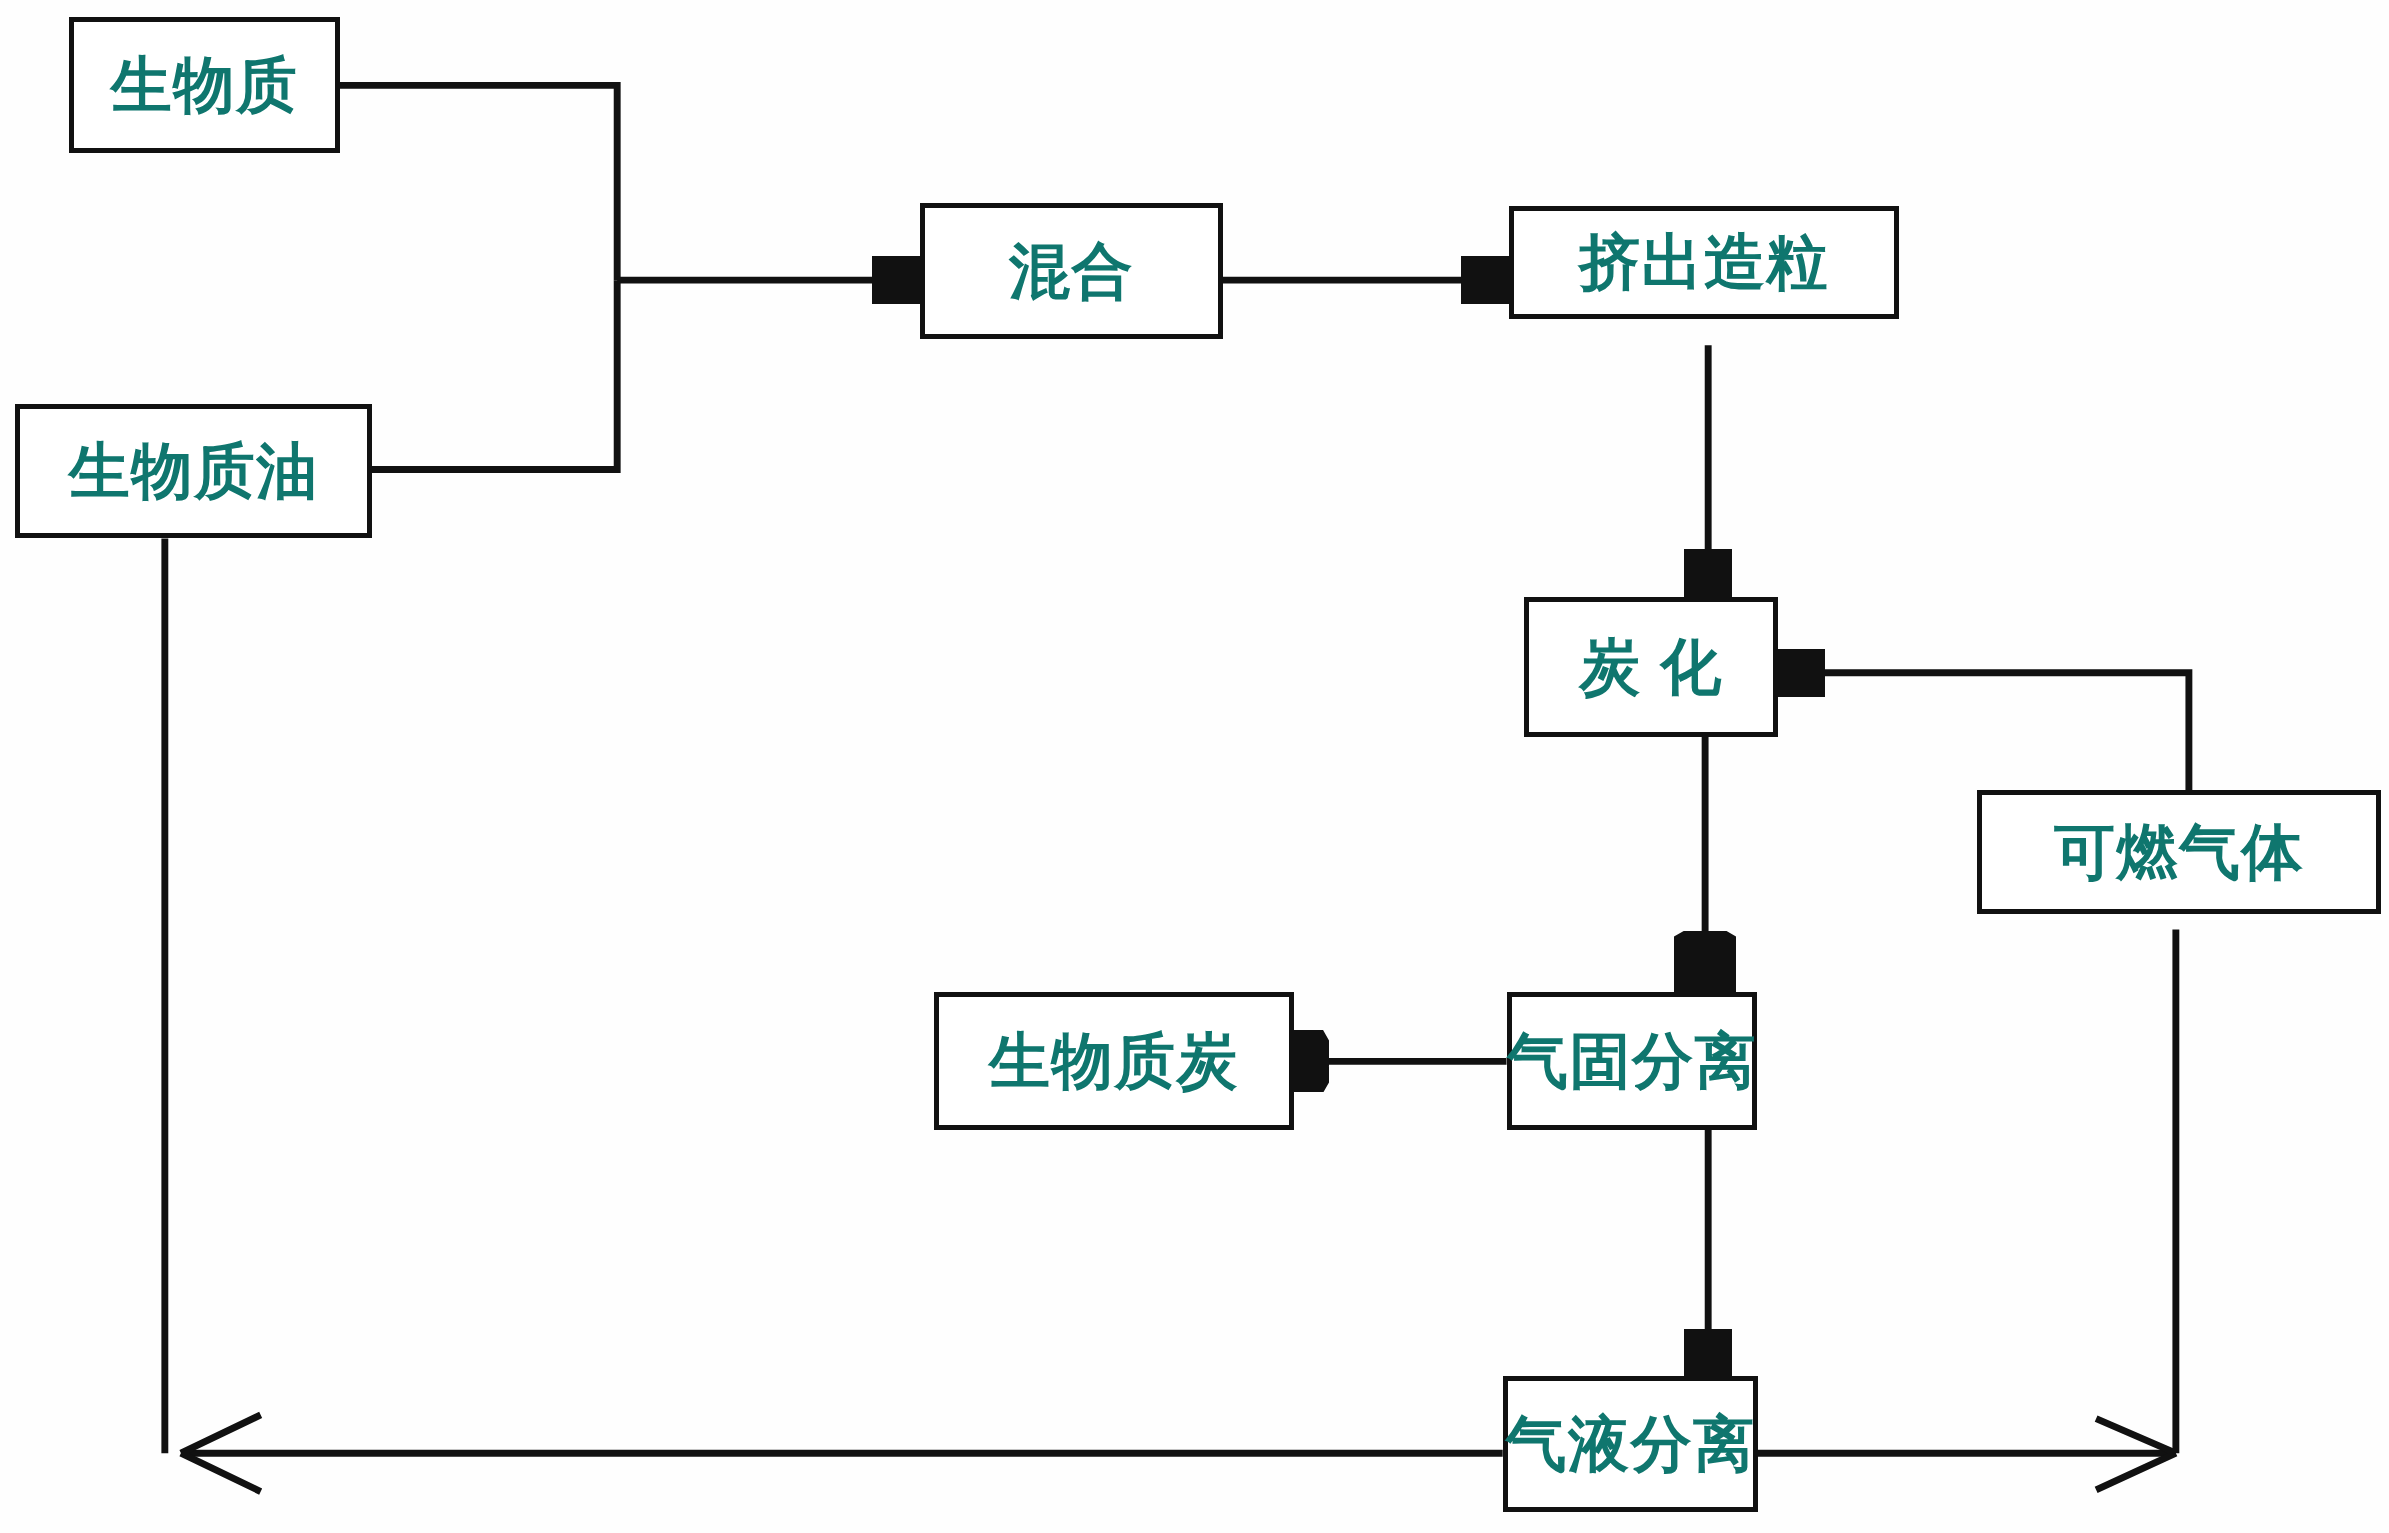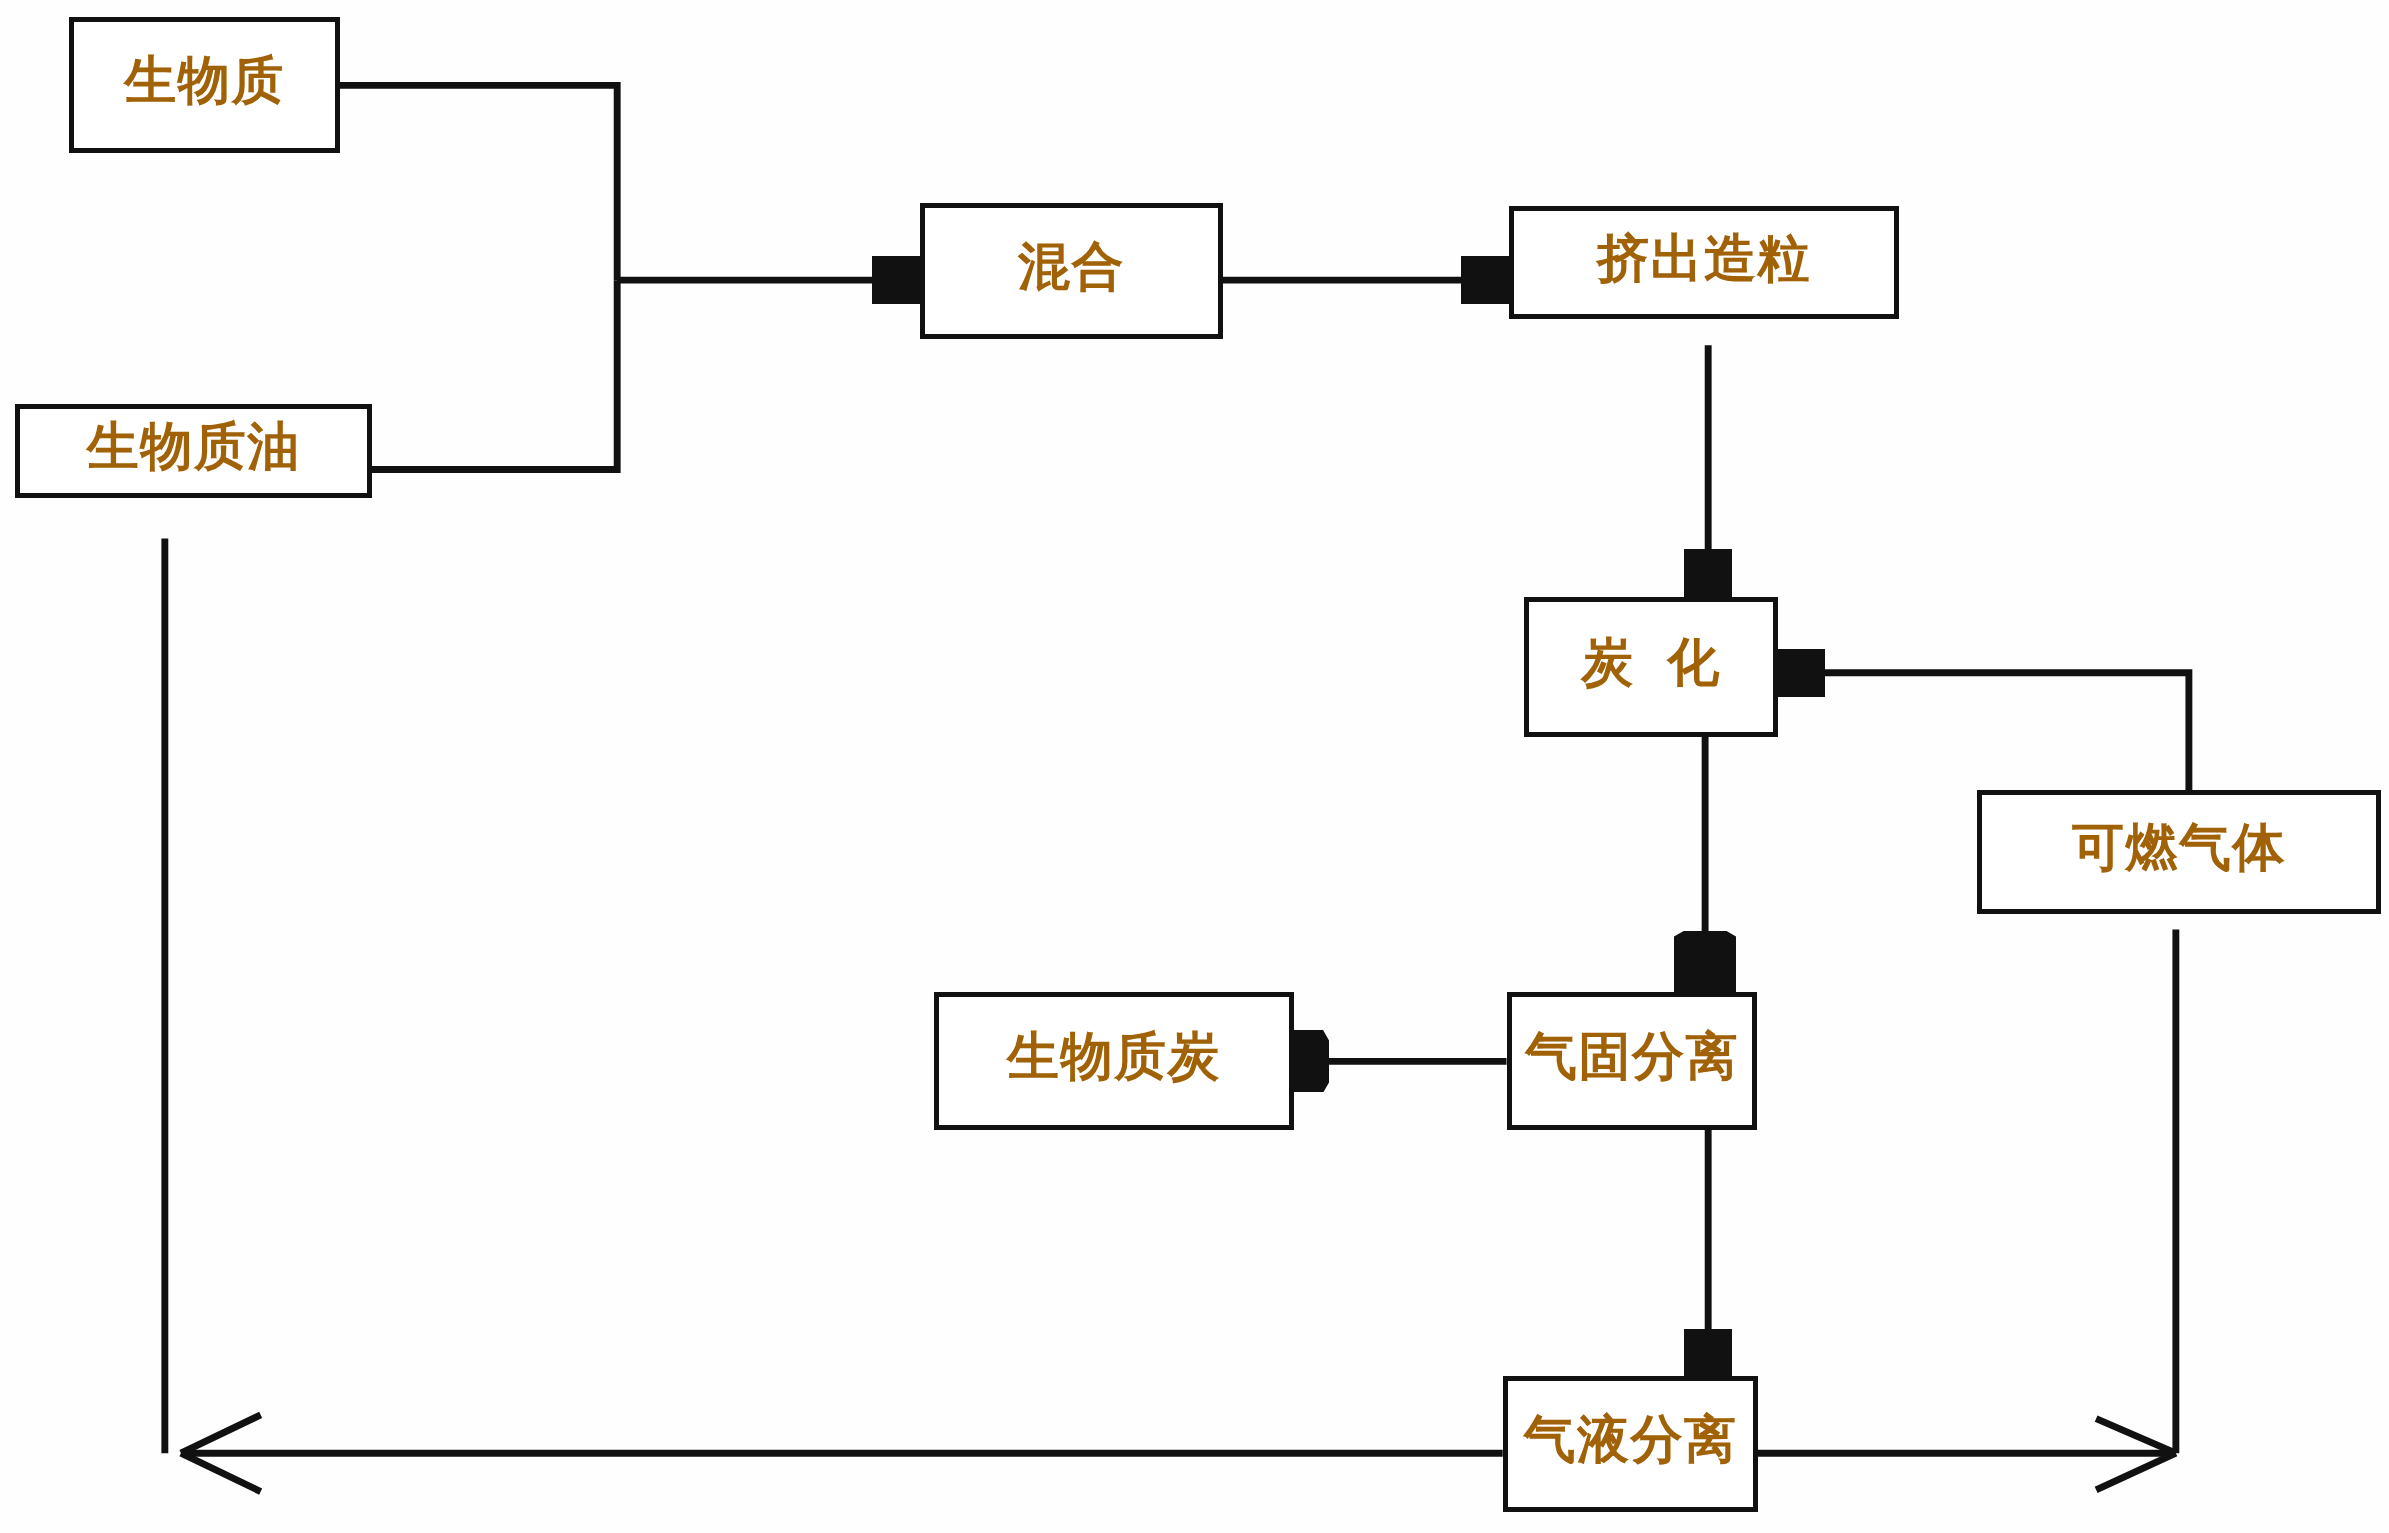--- a/index.html
+++ b/index.html
@@ -15,27 +15,27 @@
     position:absolute;
     box-sizing:border-box;
     background:#ffffff;
     border:5.4px solid #111111;
     display:flex;
     align-items:center;
     justify-content:center;
     z-index:3;
   }
   .node .label{
-    font-size:52px;
+    font-size:61px;
     font-weight:700;
-    color:#a16207;
+    color:#0f766e;
     letter-spacing:1.5px;
     line-height:1;
     white-space:nowrap;
-    font-family:Liberation Mono, monospace;
+    font-family:Liberation Sans, sans-serif;
   }
   svg.edges{
     position:absolute;
     left:0; top:0;
     width:2389px;
     height:1534px;
     z-index:1;
   }
   svg.edges path, svg.edges line{
     stroke:#111111;
@@ -82,21 +82,21 @@
     <path d="M2838,1895 L2734,1850 M2838,1895 L2734,1943"></path>
     <path d="M2838,1212 L2838,1895"></path>
 
     <path d="M2855,1030 L2855,877 L2330,877" marker-end="url(#arrow-r)"></path>
   </svg>
 
   <div class="node" style="left:69px;  top:17px;   width:271px; height:136px;">
     <span class="label">生物质</span>
   </div>
 
-  <div class="node" style="left:15.3px;  top:404px;  width:357px; height:94px;">
+  <div class="node" style="left:15.3px;  top:404px;  width:357px; height:134px;">
     <span class="label">生物质油</span>
   </div>
 
   <div class="node" style="left:920px; top:203px; width:303px; height:136px;">
     <span class="label">混合</span>
   </div>
 
   <div class="node" style="left:1509px; top:206px; width:390px; height:113px;">
     <span class="label">挤出造粒</span>
   </div>

